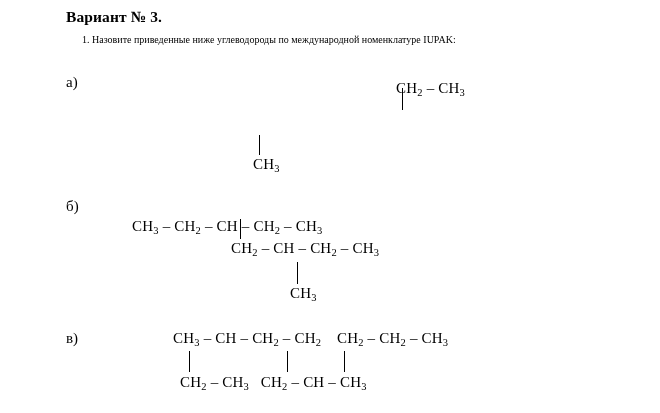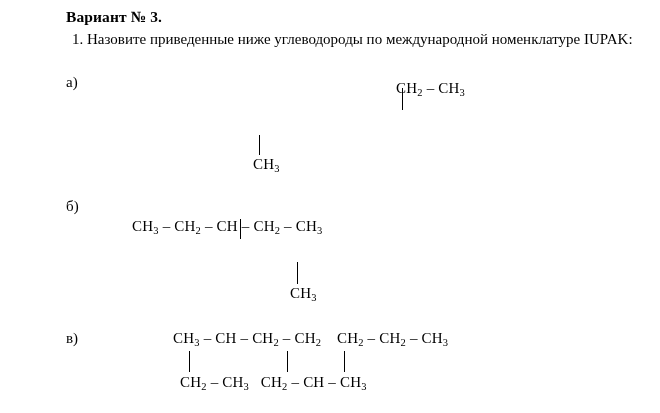--- a/index.html
+++ b/index.html
@@ -23,24 +23,24 @@
   .title {
     position: absolute;
     left: 66px;
     top: 8px;
     font-weight: bold;
     font-size: 15.5px;
     letter-spacing: 0.1px;
   }
   .task-text {
     position: absolute;
-    left: 36px;
+    left: 46px;
     top: 29px;
     width: 608px;
-    font-size: 15px;
+    font-size: 10px;
     line-height: 21px;
     text-align: justify;
     text-indent: 36px;
   }
   .label {
     position: absolute;
     font-size: 15px;
   }
   .chain {
     position: absolute;
@@ -98,20 +98,21 @@
 
 
   <div class="bond-v" id="a-bond-bot"></div>
   <div class="chain" id="a-bot">CH<sub>3</sub></div>
 
   <div class="label" id="b-label">б)</div>
 
   <div class="chain" id="b-row1">CH<sub>3</sub> – CH<sub>2</sub> – CH – CH<sub>2</sub> – CH<sub>3</sub></div>
   <div class="bond-v" id="b-bond1"></div>
 
+  <div class="chain" id="b-row2">CH<sub>2</sub> – CH – CH<sub>2</sub> – CH<sub>3</sub></div>
   <div class="bond-v" id="b-bond2"></div>
 
   <div class="chain" id="b-row3">CH<sub>3</sub></div>
 
   <div class="label" id="c-label">в)</div>
 
   <div class="chain" id="c-row1">CH<sub>3</sub> – CH – CH<sub>2</sub> – CH<sub>2</sub>&nbsp;&nbsp;&nbsp; CH<sub>2</sub> – CH<sub>2</sub> – CH<sub>3</sub></div>
 
   <div class="bond-v" id="c-bond-1"></div>
   <div class="bond-v" id="c-bond-2"></div>

